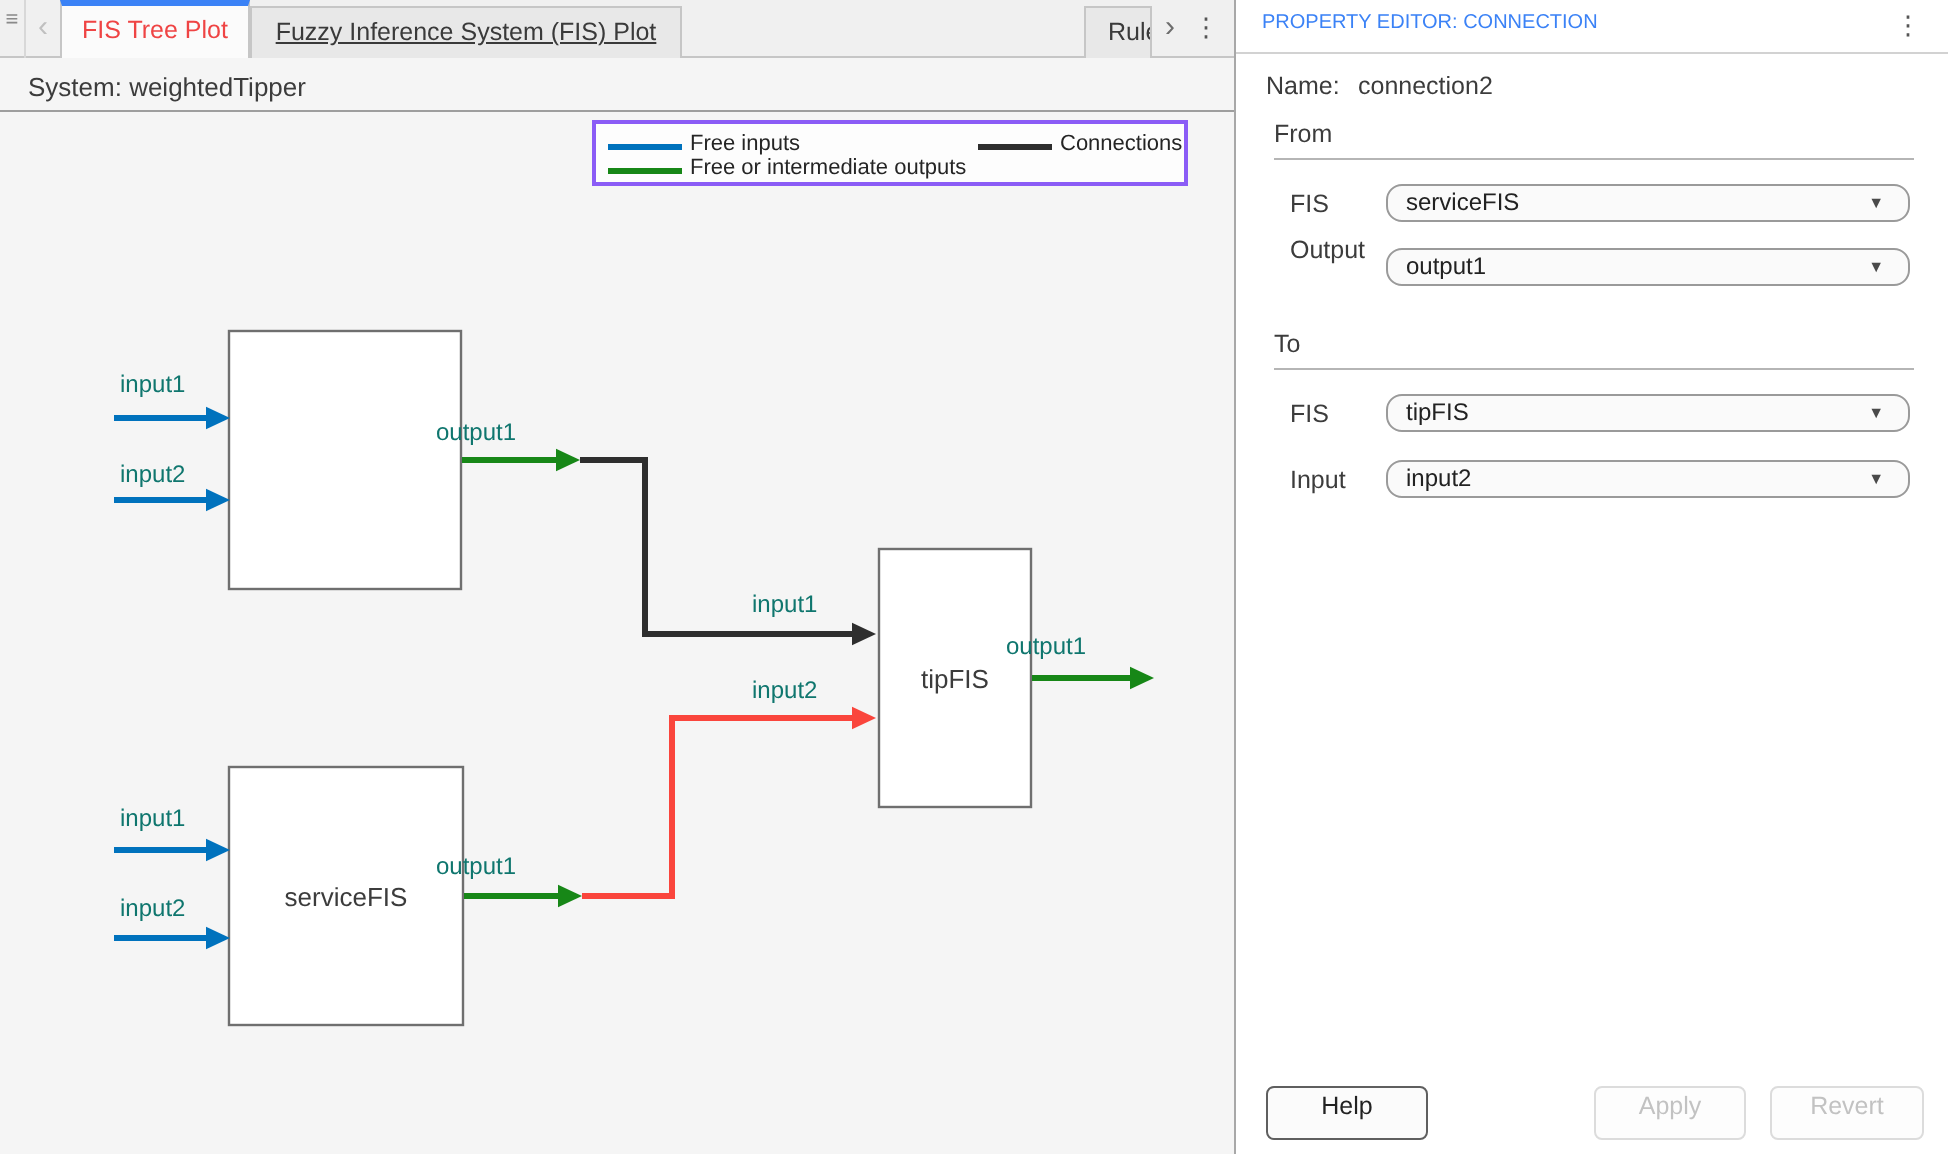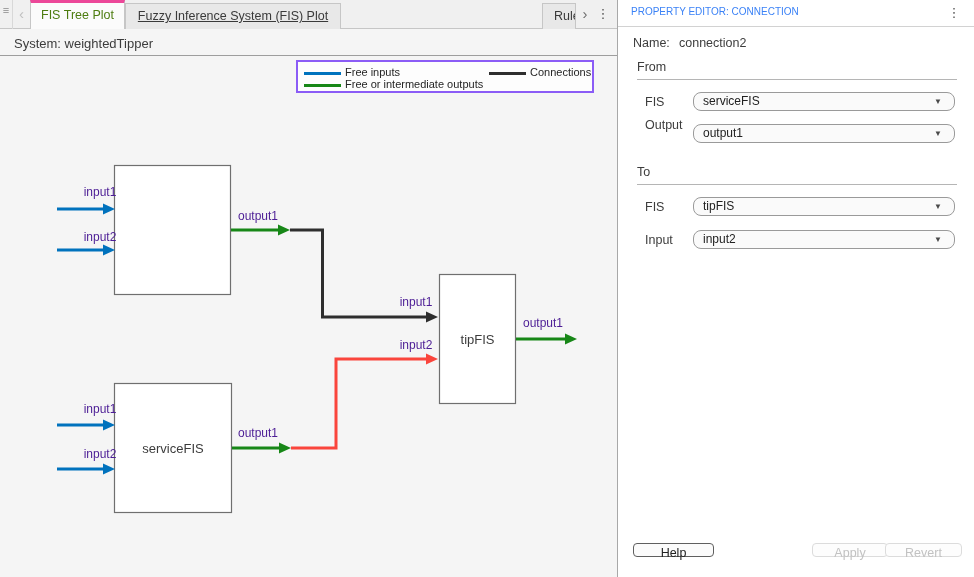--- a/index.html
+++ b/index.html
@@ -16,22 +16,22 @@
   .chev { position: absolute; top: 0; height: 29px; line-height: 27px; text-align: center;
           font-size: 15px; cursor: pointer; }
   .chev-left  { left: 13px; width: 17px; color: #c0c0c0; }
   .chev-right { left: 577px; width: 16px; color: #6e6e6e; }
   .strip-dots { position: absolute; left: 594px; top: 0; width: 18px; height: 29px;
                 line-height: 28px; text-align: center; font-size: 13px; color: #555; cursor: pointer; }
   .tab { position: absolute; top: 3px; height: 26px; background: #e8e8e8;
          border: 1px solid #c6c6c6; border-bottom: none; color: #3a3a3a;
          font-size: 12.5px; text-align: center; line-height: 24px; cursor: pointer;
          white-space: nowrap; overflow: hidden; }
-  .tab.active { top: 0; height: 29px; background: #fbfbfb; border-top: 3px solid #ec4899;
-                line-height: 25px; color: #4d7c0f; }
+  .tab.active { top: 0; height: 29px; background: #fbfbfb; border-top: 3px solid #3b82f6;
+                line-height: 25px; color: #ef4444; }
   #tab0 { left: 30px;  width: 95px;  }
   #tab1 { left: 125px; width: 216px; text-decoration: underline; }
   #tab2 { left: 342px; width: 199px; }
   #tab3 { left: 542px; width: 34px; text-align: left; padding-left: 11px; }
 
   
   .canvas { position: absolute; left: 0; top: 29px; width: 617px; height: 548px; background: #f5f5f5; padding-left: 48px; }
   .system-label { position: absolute; left: 14px; top: 7px; font-size: 13px; color: #3c3c3c; }
   .system-rule { position: absolute; left: 0; top: 26px; width: 617px; height: 1px; background: #9e9e9e; }
 
@@ -44,47 +44,47 @@
   .sw-black { background: #2e2e2e; }
 
   svg.diagram { position: absolute; left: 0; top: 0; width: 617px; height: 548px; }
 
   .block-label { position: absolute; display: flex; align-items: center; justify-content: center;
                  font-size: 13px; color: #3c3c3c; cursor: pointer; }
   #blk-food    { left: 114px; top: 136px; width: 117px; height: 130px; }
   #blk-service { left: 114px; top: 354px; width: 118px; height: 130px; }
   #blk-tip     { left: 439px; top: 245px; width: 77px;  height: 130px; }
 
-  .elbl { position: absolute; width: 80px; text-align: center; font-size: 12px;
-          color: #4c1d95; white-space: nowrap; }
+  .elbl { position: absolute; width: 80px; font-size: 12px;
+          color: #0f766e; white-space: nowrap; }
 
   
   .vdivider { position: absolute; left: 617px; top: 0; width: 1px; height: 577px; background: #a8a8a8; }
   .panel { position: absolute; left: 618px; top: 0; width: 356px; height: 577px; background: #ffffff; }
   .panel-header { position: absolute; left: 0; top: 0; width: 356px; height: 27px;
                   border-bottom: 1px solid #d2d2d2; }
   .panel-title { position: absolute; left: 13px; top: 6px; font-size: 10px; color: #3b82f6; }
   .panel-dots { position: absolute; left: 326px; top: 0; width: 20px; height: 27px;
                 line-height: 26px; text-align: center; font-size: 13px; color: #555; cursor: pointer; }
   .name-label { position: absolute; left: 15px; top: 36px; font-size: 12.5px; color: #3c3c3c; }
   .name-value { position: absolute; left: 61px; top: 36px; font-size: 12.5px; color: #3c3c3c; }
   .sect-title { position: absolute; left: 19px; font-size: 12.5px; color: #3c3c3c; }
   .sect-rule { position: absolute; left: 19px; width: 320px; height: 1px; background: #b5b5b5; }
   .field-label { position: absolute; left: 27px; font-size: 12.5px; color: #3c3c3c; }
   .dropdown { position: absolute; left: 75px; width: 262px; height: 19px;
               background: #fafafa; border: 1px solid #9a9a9a; border-radius: 8px;
               font-size: 12px; color: #222; line-height: 17px; padding-left: 9px;
               cursor: pointer; }
   .dropdown .caret { position: absolute; right: 12px; top: 0; font-size: 8px; color: #4a4a4a;
                      line-height: 17px; }
-  .btn { position: absolute; top: 543px; height: 14px; border-radius: 4px; font-size: 12.5px;
+  .btn { position: absolute; top: 543px; height: 27px; border-radius: 4px; font-size: 12.5px;
          text-align: center; line-height: 19px; cursor: pointer; }
   .btn-help { left: 15px; width: 81px; background: #fbfbfb; border: 1px solid #5f5f5f; color: #222; }
   .btn-disabled { background: #fdfdfd; border: 1px solid #dcdcdc; color: #c2c2c2; }
-  .btn-apply  { left: 179px; width: 76px; margin-left: 15px; }
+  .btn-apply  { left: 179px; width: 76px; }
   .btn-revert { left: 267px; width: 77px; }
 </style>
 </head>
 <body>
 
 <div id="app">
 
   <div class="tabstrip">
     <div class="grip">≡</div>
     <div class="chev chev-left">‹</div>

